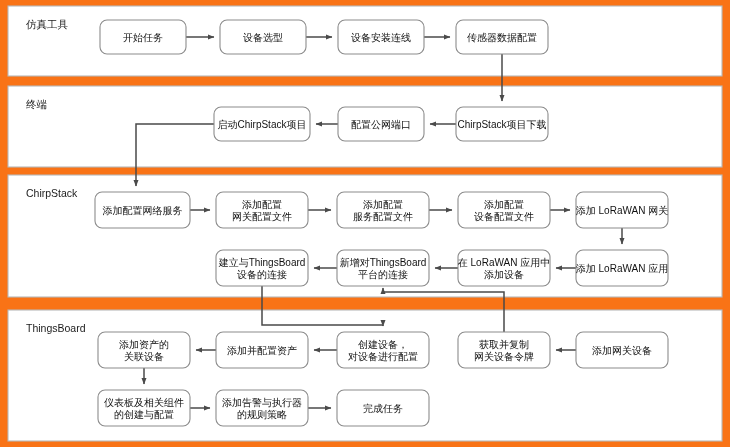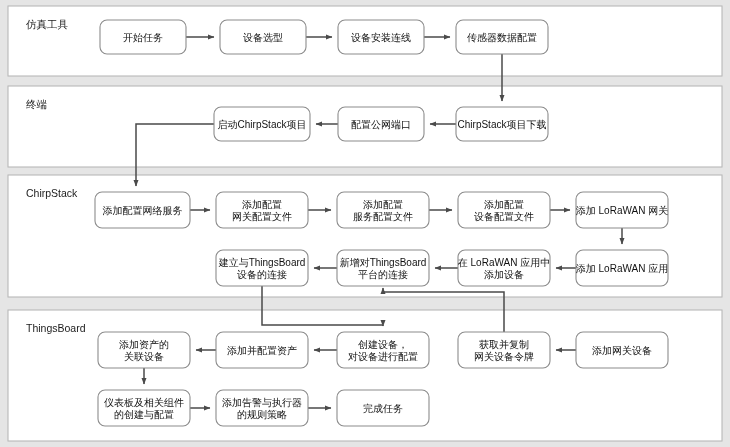--- a/index.html
+++ b/index.html
@@ -1,17 +1,17 @@
 <!DOCTYPE html>
 <html><head>
 <meta charset="utf-8">
 <style>
   html,body{margin:0;padding:0;background:#ffffff;}
   body{font-family:"Liberation Sans","DejaVu Sans",sans-serif;}
-  #stage{position:relative;width:730px;height:447px;background:#e5e5e5;overflow:hidden;}
+  #stage{position:relative;width:730px;height:447px;background:#f97316;overflow:hidden;}
   svg{display:block;}
   .lane-rect{fill:#ffffff;stroke:#b9b9b9;stroke-width:1.1;}
   .lane-label{font-size:10.5px;fill:#1b1b1b;font-family:"Liberation Sans","DejaVu Sans",sans-serif;}
   .node-rect{fill:#ffffff;stroke:#8c8c8c;stroke-width:1.1;}
   .node-text{font-size:10px;fill:#111111;text-anchor:middle;font-family:"Liberation Sans","DejaVu Sans",sans-serif;}
   .edge{stroke:#4a4a4a;stroke-width:1.5;fill:none;}
 </style>
 </head>
 <body>
 

